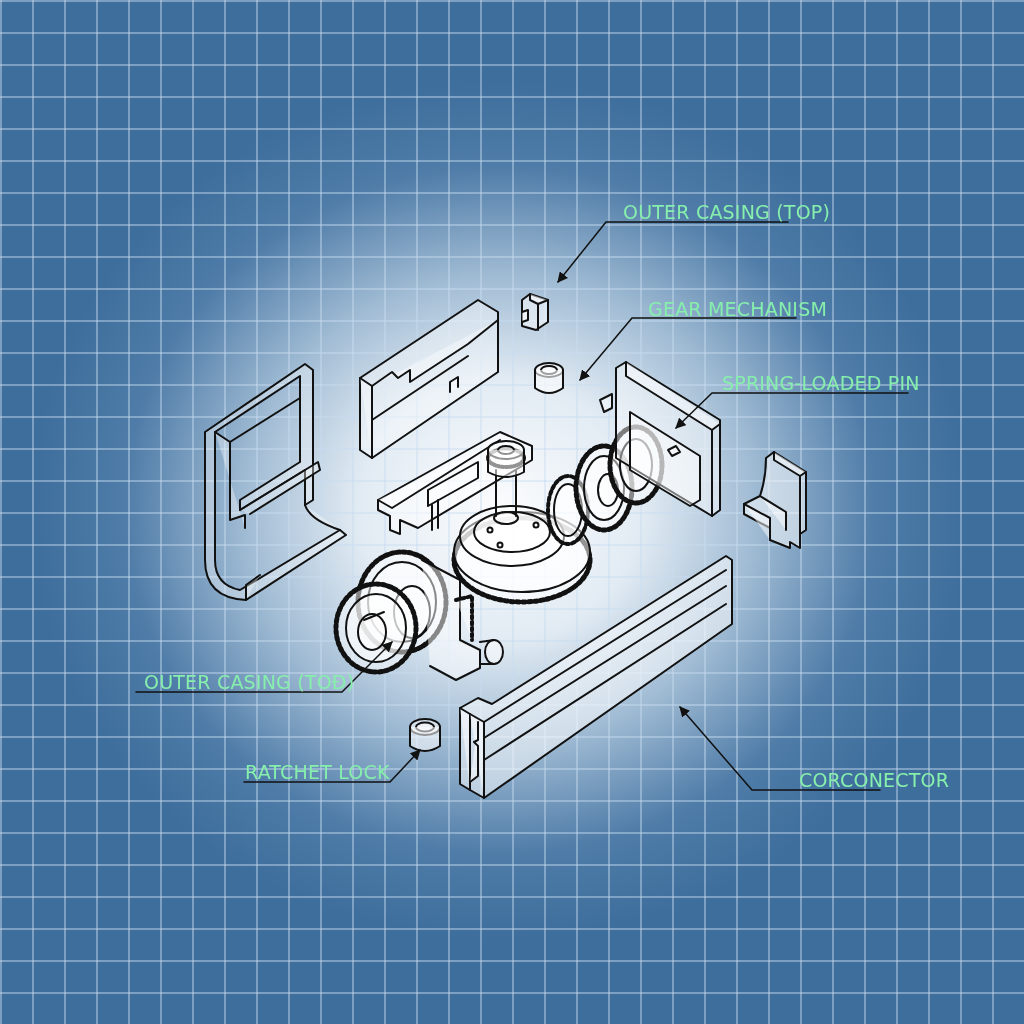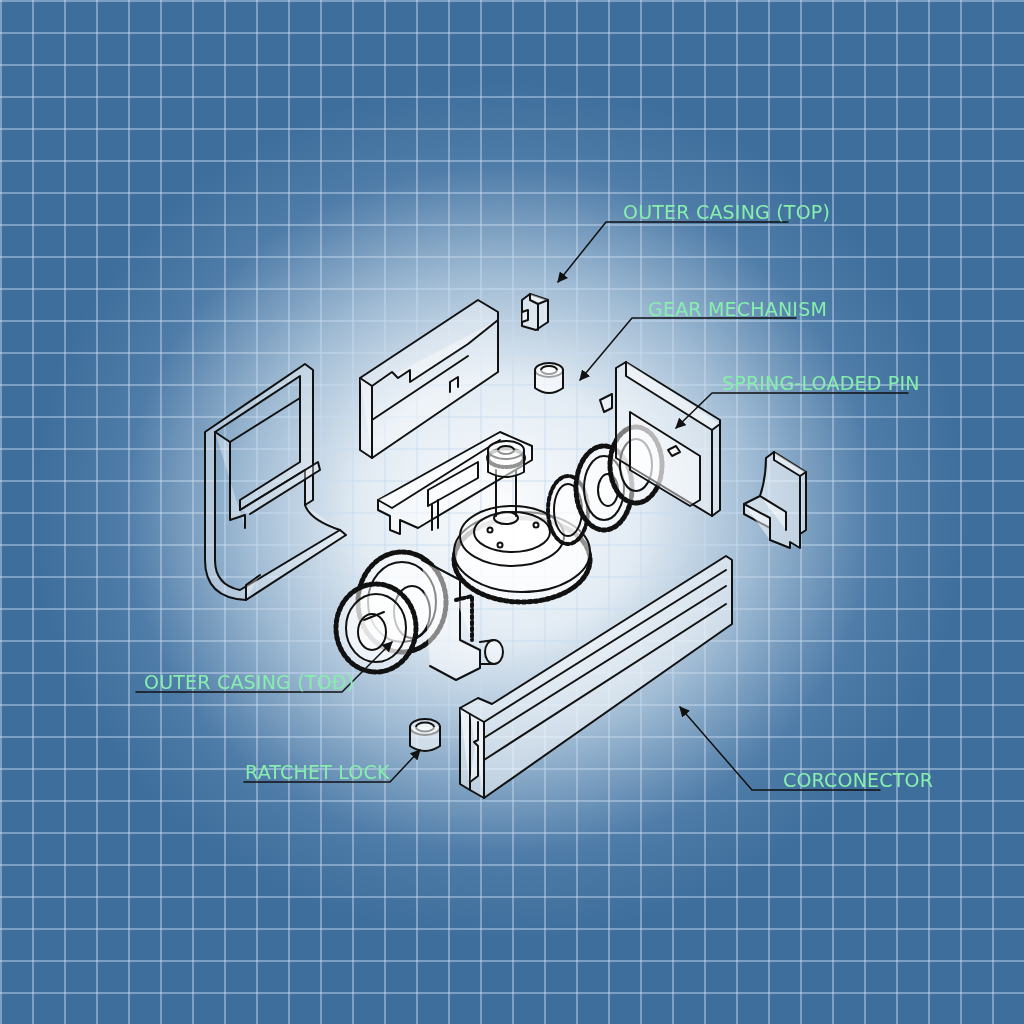--- a/index.html
+++ b/index.html
@@ -163,13 +163,13 @@
     <path d="M244,782 L390,782 L420,750" marker-end="url(#arrow)"></path>
     <path d="M880,790 L752,790 L680,707" marker-end="url(#arrow)"></path>
   </g>
 </svg>
 
 <div class="label" style="left:623px; top:203px;">OUTER CASING (TOP)</div>
 <div class="label" style="left:648px; top:300px;">GEAR MECHANISM</div>
 <div class="label" style="left:722px; top:374px;">SPRING-LOADED PIN</div>
 <div class="label" style="left:144px; top:673px;">OUTER CASING (TOĐ)</div>
 <div class="label" style="left:245px; top:763px;">RATCHET LOCK</div>
-<div class="label" style="left:783px; top:771px;">CORCONECTOR</div>
+<div class="label" style="left:799px; top:771px;">CORCONECTOR</div>
 
 </body></html>

